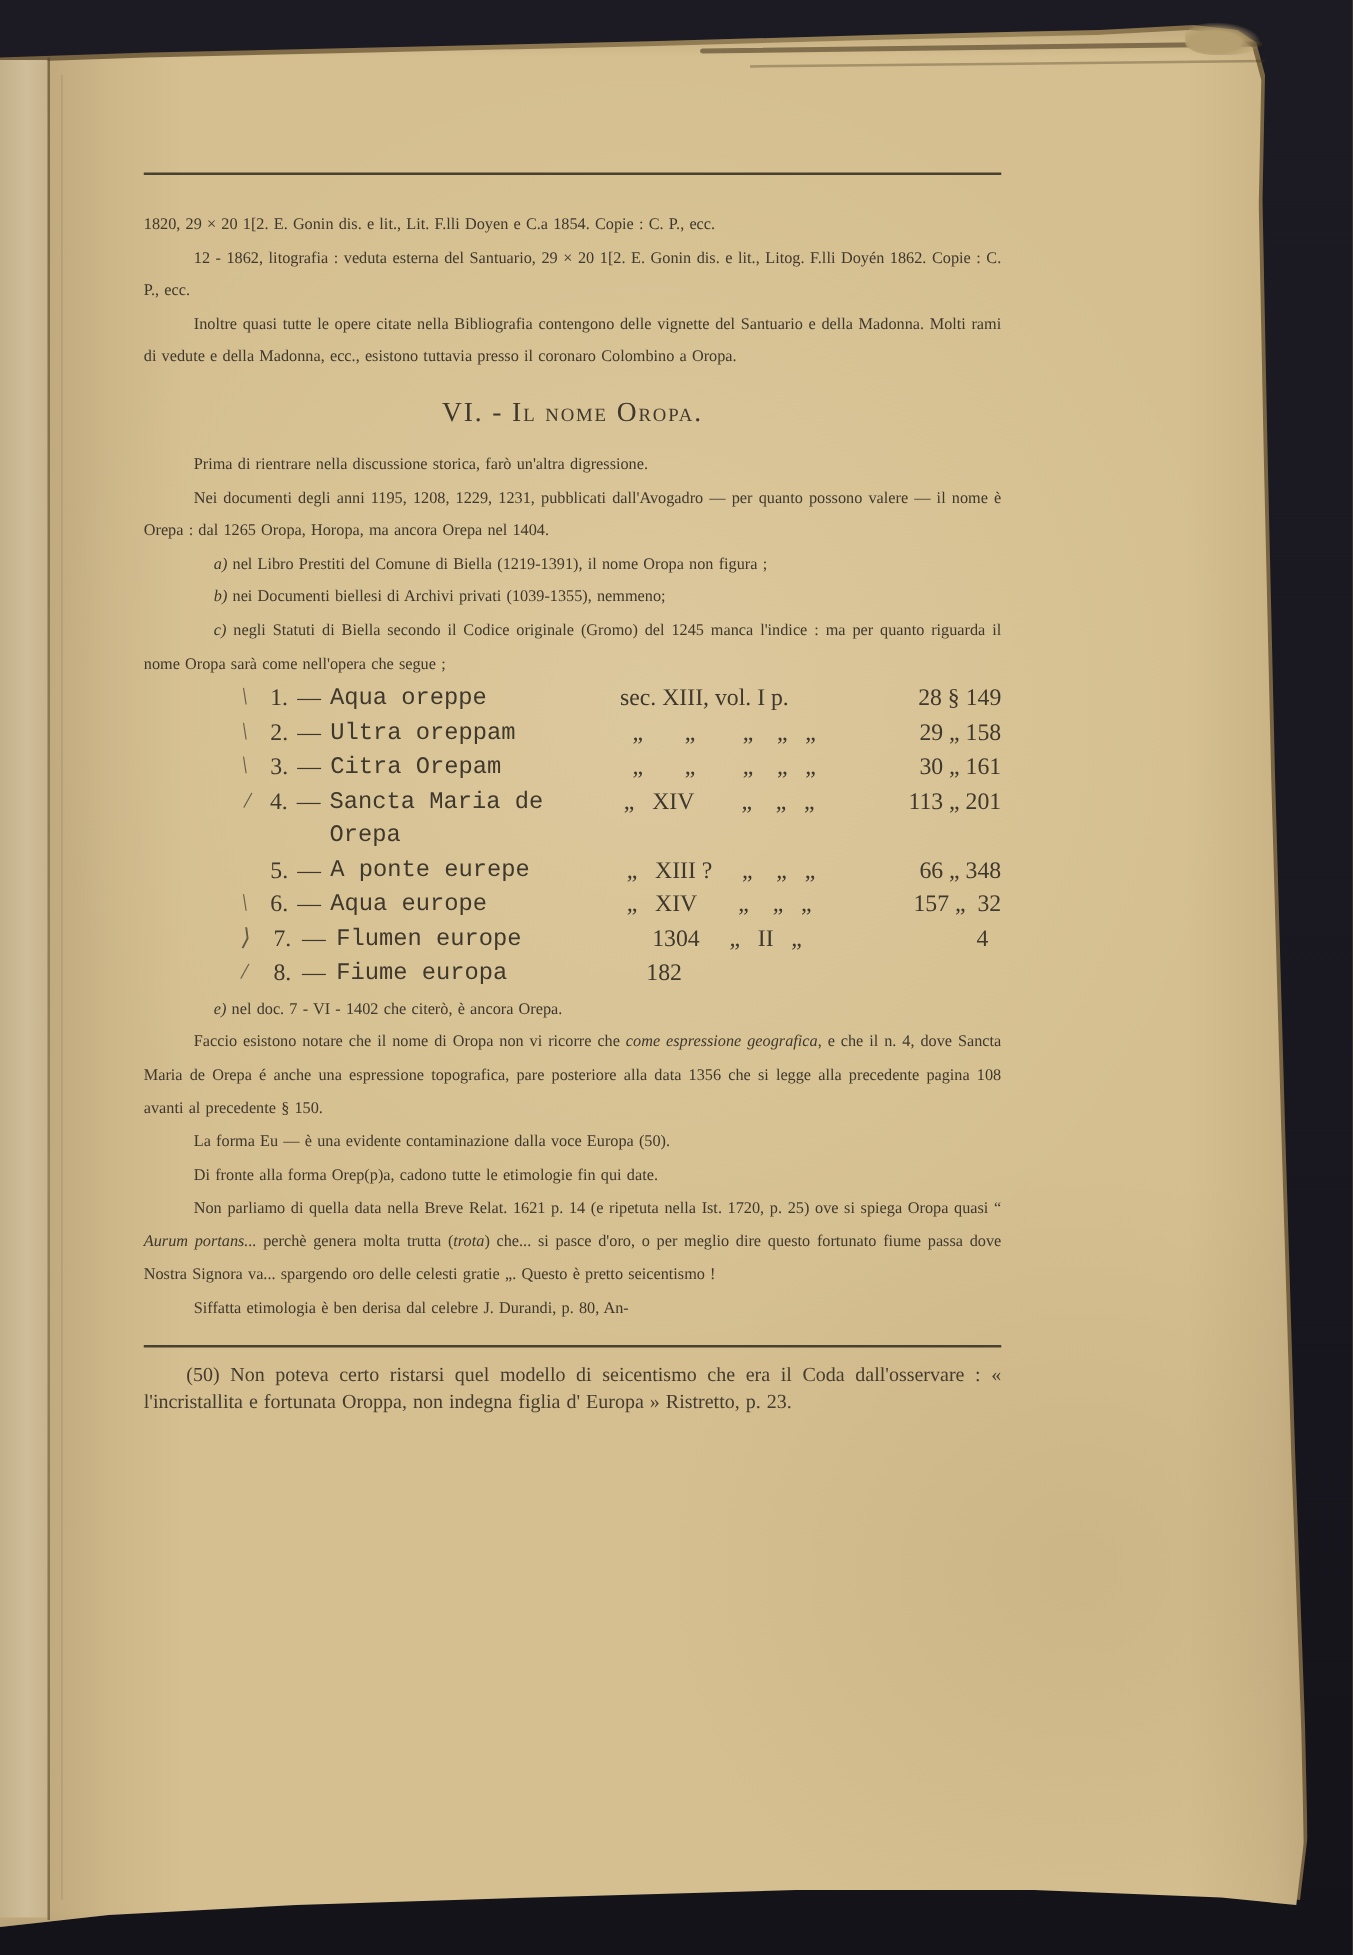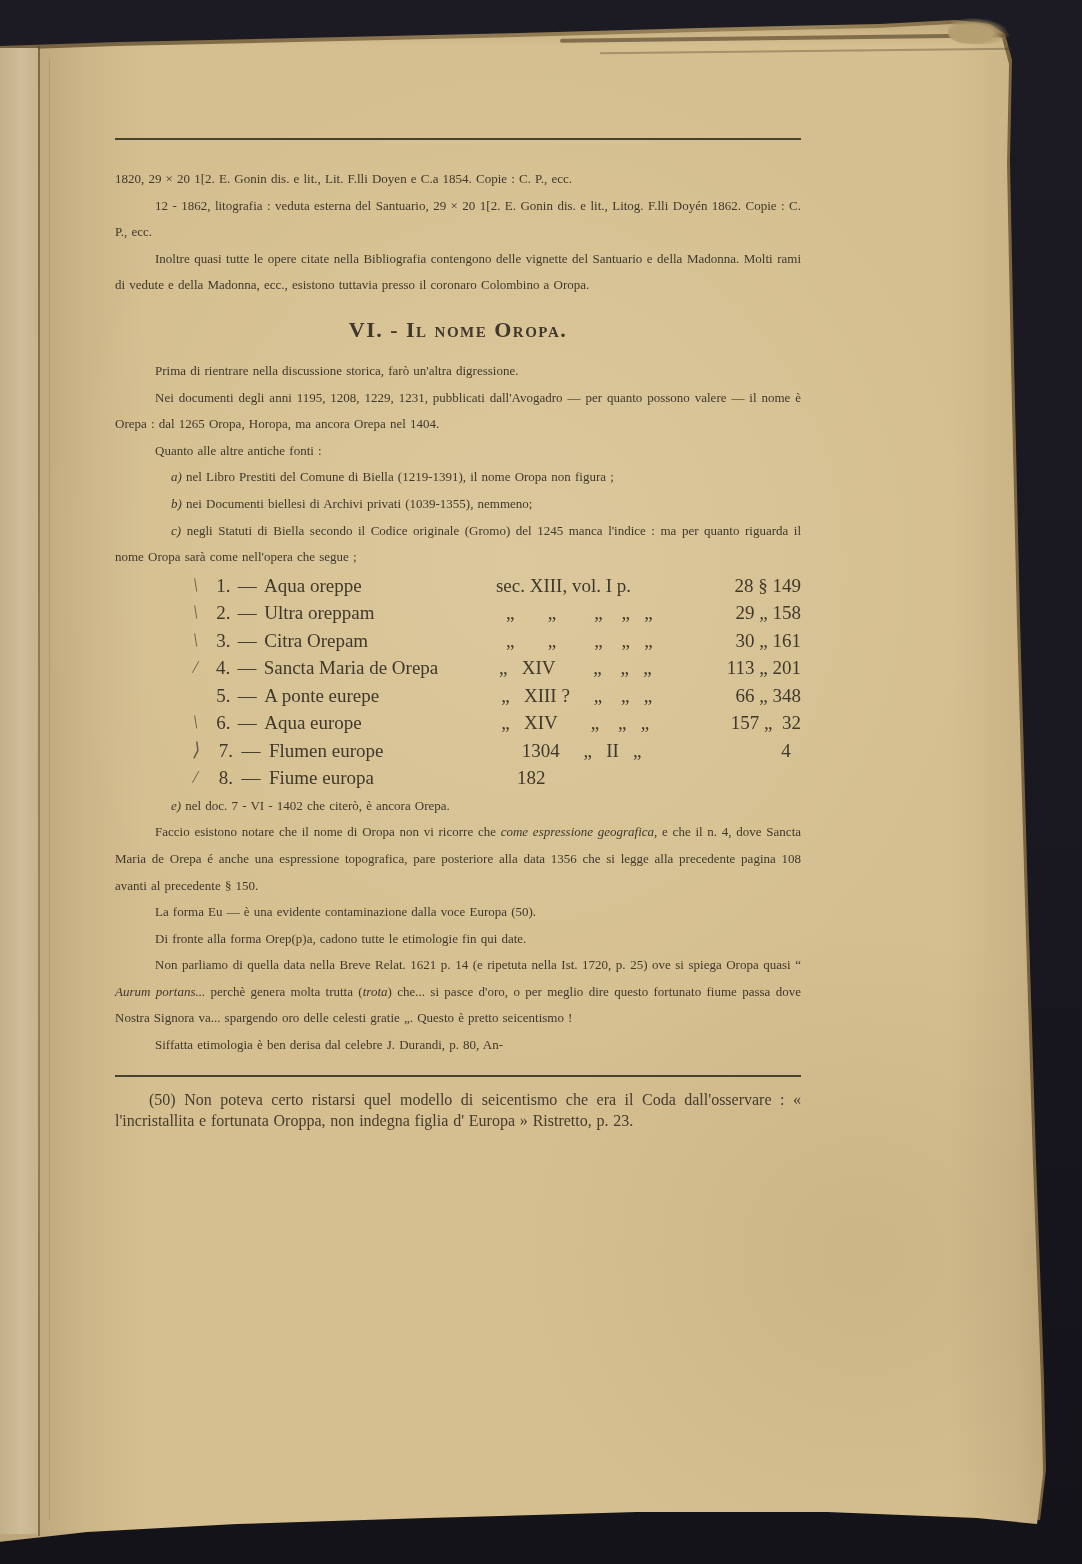--- a/index.html
+++ b/index.html
@@ -42,29 +42,29 @@
   .content { position:absolute; left:115px; top:130px; width:686px; color:#3f382c; }
   .page-number { text-align:center; font-size:19px; letter-spacing:3px; line-height:24px; }
   .header-rule { width:100%; height:2px; background:#49412f; margin:8px 0 26px 0; }
 
   .bodytext p { margin:0; font-size:13px; line-height:26.6px; text-align:justify;
                 word-spacing:0.07em; }
   p.ind  { text-indent:40px; }
   p.ind2 { text-indent:56px; }
   .it { font-style:italic; }
 
-  h2.heading { margin:18px 0 15px 0; font-weight:bold; text-align:center;
+  h2.heading { margin:18px 0 15px 0; font-weight:normal; text-align:center;
                font-size:22px; font-variant:small-caps; letter-spacing:1.5px; color:#3f382c; }
 
   .citlist { margin:1px 0 1px 78px; font-size:19px; }
   .trow { display:flex; line-height:27.5px; }
   .tmark { width:16px; display:inline-block; transform:rotate(10deg); color:rgba(63,56,44,.75); }
   .tnum  { width:24px; text-align:right; }
   .tdash { width:36px; text-align:center; }
-  .tname { width:248px; }
+  .tname { width:248px;font-family:Liberation Mono, monospace; }
   .tmid  { width:250px; white-space:pre; }
   .tright{ white-space:pre; }
 
   .foot-rule { width:100%; height:2px; background:#49412f; margin:16px 0 12px 0; }
   .footnote p { margin:0; font-size:16px; line-height:21.5px; text-align:justify;
                 text-indent:34px; word-spacing:0.05em; color:#443c2f; }
 </style>
 </head>
 <body>
 
@@ -83,21 +83,20 @@
 
     <div class="bodytext">
       <p>1820, 29 × 20 1[2. E. Gonin dis. e lit., Lit. F.lli Doyen e C.a 1854. Copie : C. P., ecc.</p>
       <p class="ind">12 - 1862, litografia : veduta esterna del Santuario, 29 × 20 1[2. E. Gonin dis. e lit., Litog. F.lli Doyén 1862. Copie : C. P., ecc.</p>
       <p class="ind">Inoltre quasi tutte le opere citate nella Bibliografia contengono delle vignette del Santuario e della Madonna. Molti rami di vedute e della Madonna, ecc., esistono tuttavia presso il coronaro Colombino a Oropa.</p>
 
       <h2 class="heading">VI. - Il nome Oropa.</h2>
 
       <p class="ind">Prima di rientrare nella discussione storica, farò un'altra digressione.</p>
       <p class="ind">Nei documenti degli anni 1195, 1208, 1229, 1231, pubblicati dall'Avogadro — per quanto possono valere — il nome è Orepa : dal 1265 Oropa, Horopa, ma ancora Orepa nel 1404.</p>
-      <p class="ind">Quanto alle altre antiche fonti :</p>
 
       <p class="ind2"><span class="it">a)</span><span> nel Libro Prestiti del Comune di Biella (1219-1391), il nome Oropa non figura ;</span></p>
       <p class="ind2"><span class="it">b)</span><span> nei Documenti biellesi di Archivi privati (1039-1355), nemmeno;</span></p>
       <p class="ind2"><span class="it">c)</span><span> negli Statuti di Biella secondo il Codice originale (Gromo) del 1245 manca l'indice : ma per quanto riguarda il nome Oropa sarà come nell'opera che segue ;</span></p>
 
       <div class="citlist">
         <div class="trow">
           <span class="tmark">\</span>
             <span class="tnum">1.</span>
             <span class="tdash">—</span>

